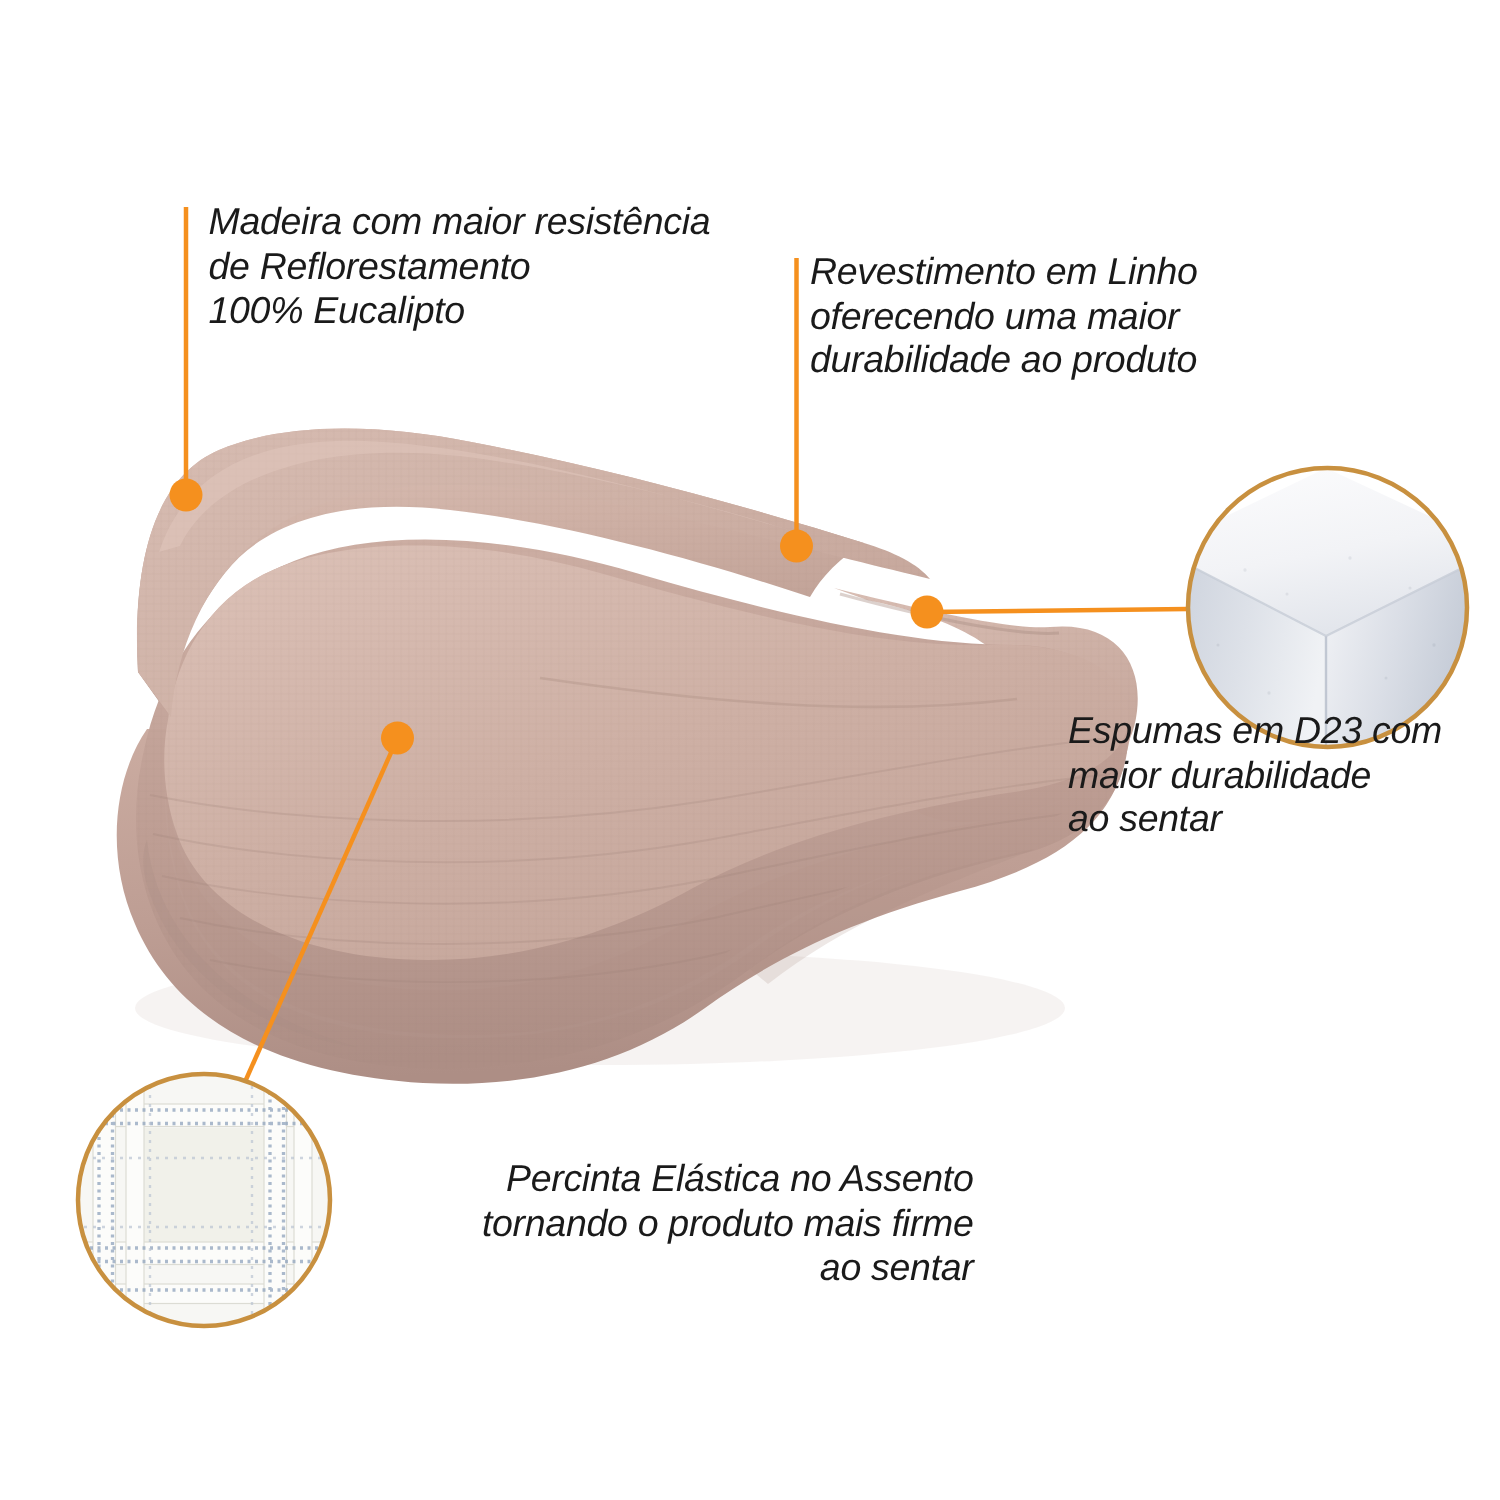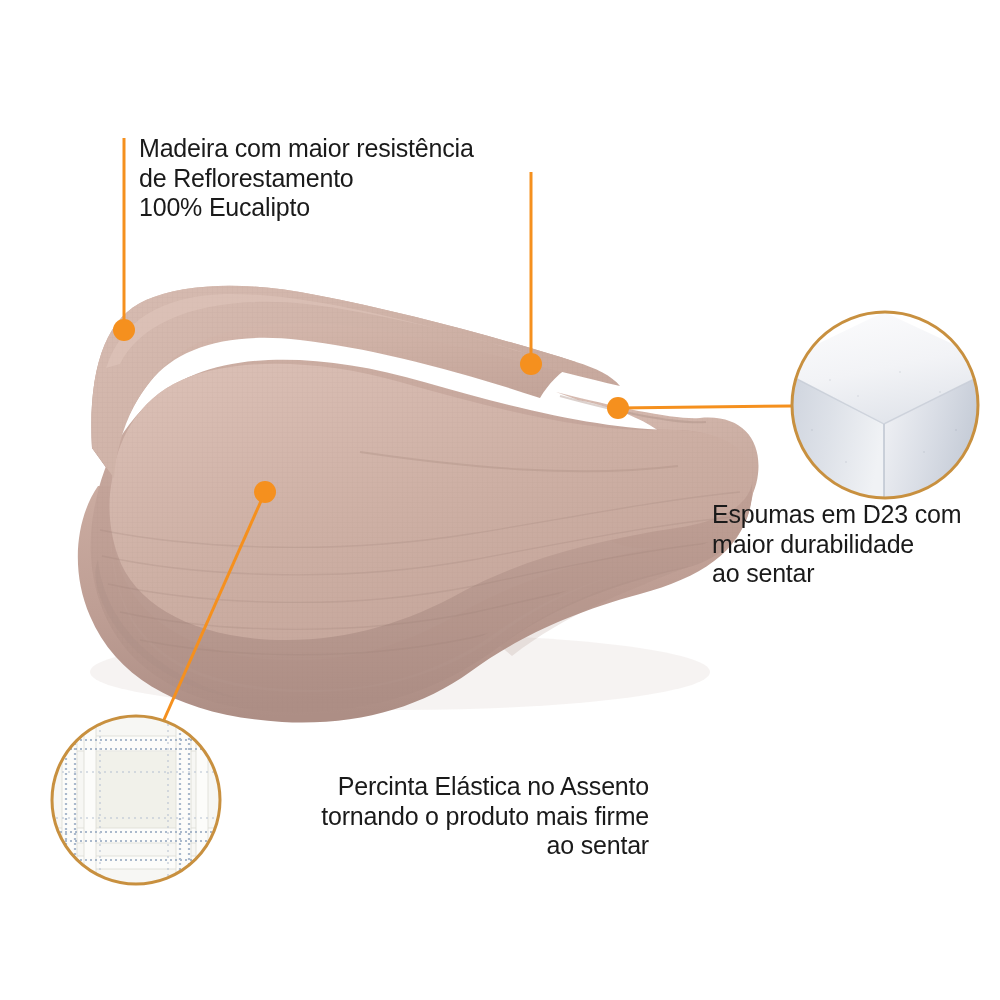--- a/index.html
+++ b/index.html
@@ -10,41 +10,42 @@
   }
   body {
     font-family: "Liberation Sans", sans-serif;
   }
   #stage {
     position: relative;
     width: 1000px;
     height: 1000px;
     background: #ffffff;
     overflow: hidden;
+    font-style: italic;
   }
   #art {
     position: absolute;
     left: 0;
     top: 0;
     width: 1000px;
     height: 1000px;
   }
   .callout-text {
     position: absolute;
     color: #1a1a1a;
     font-family: "Liberation Sans", sans-serif;
     font-size: 25px;
     line-height: 1.18;
     letter-spacing: -0.2px;
     white-space: pre-line;
     font-weight: 400;
   }
   #txt-wood   { left: 139px; top: 134px; width: 400px; }
   #txt-fabric { left: 540px; top: 167px; width: 330px; }
-  #txt-foam   { left: 712px; top: 500px; width: 280px; }
+  #txt-foam   { left: 712px; top: 473px; width: 280px; }
   #txt-strap  { left: 249px; top: 772px; width: 400px; text-align: right; }
 </style>
 </head>
 <body>
 
 <div id="stage">
 
   <svg id="art" viewBox="0 0 1000 1000" xmlns="http://www.w3.org/2000/svg">
     <defs>
 
@@ -403,20 +404,23 @@
         </g>
       </g>
       <circle cx="136" cy="800" r="84" fill="none" stroke="#C8903F" stroke-width="3"></circle>
     </g>
   </svg>
 
   <div class="callout-text" id="txt-wood">Madeira com maior resistência
 de Reflorestamento
 100% Eucalipto</div>
 
+  <div class="callout-text" id="txt-fabric">Revestimento em Linho
+oferecendo uma maior
+durabilidade ao produto</div>
 
   <div class="callout-text" id="txt-foam">Espumas em D23 com
 maior durabilidade
 ao sentar</div>
 
   <div class="callout-text" id="txt-strap">Percinta Elástica no Assento
 tornando o produto mais firme
 ao sentar</div>
 
 </div>

